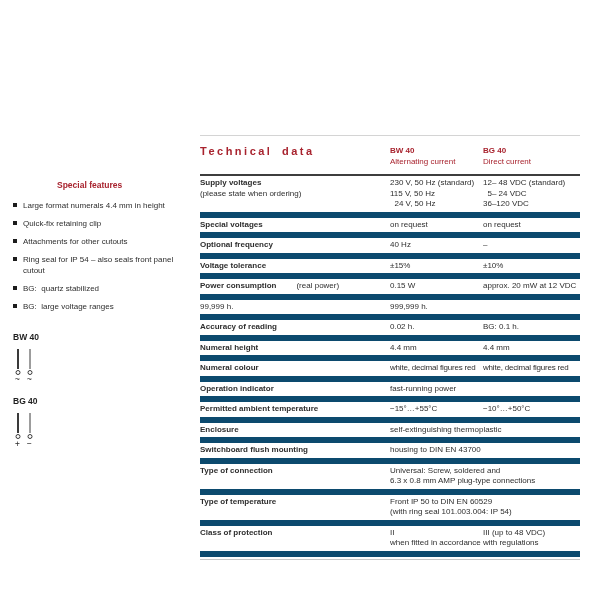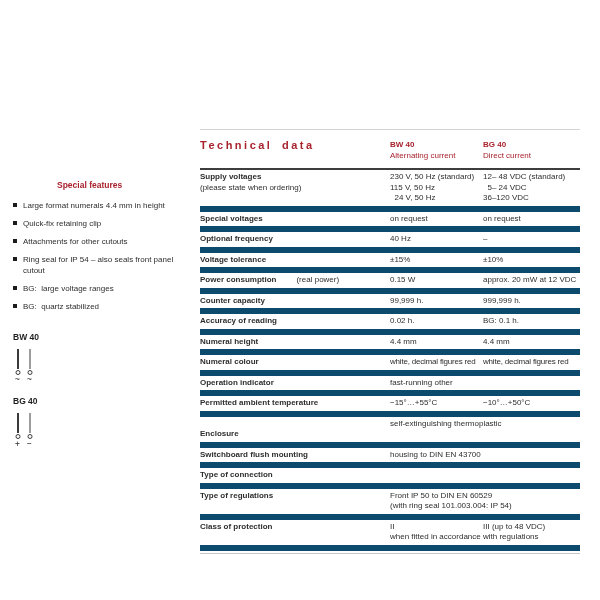--- a/index.html
+++ b/index.html
@@ -17,21 +17,21 @@
 
   .model-label { font-weight:bold; font-size:8.5px; color:#1f1f1f; }
   .model-bw { margin-top:20px; }
   .model-bg { margin-top:10px; }
   .schematic { display:block; margin-top:6px; }
   .schematic line, .schematic circle { stroke:#3a3a3a; }
   .schematic circle { fill:#ffffff; }
   .schematic text { font-size:8px; fill:#2a2a2a; font-family:"DejaVu Sans Mono", monospace; }
 
   
-  .main { position:absolute; left:200px; top:129px; width:380px; }
+  .main { position:absolute; left:200px; top:135px; width:380px; }
   .faint-rule { height:1px; background:#d4d4d4; }
   .head-grid { display:grid; grid-template-columns:190px 93px 97px; margin-top:9px; }
   .tech-title { color:#a8232e; font-weight:bold; font-size:11px;
                 letter-spacing:2.5px; word-spacing:4px; }
   .col-head { color:#a8232e; font-size:8px; line-height:11px; }
   .col-head .cname { font-weight:bold; display:block; }
   .thick-rule { height:2px; background:#3d3d3d; margin-top:7px; }
 
   .row { display:grid; grid-template-columns:190px 93px 97px;
          border-bottom:6px solid #0c4a6e; padding:2px 0 2px 0; }
@@ -66,25 +66,25 @@
       <li>
           <span class="bullet"></span>
           <span class="feat-txt">Attachments for other cutouts</span>
         </li>
       <li>
           <span class="bullet"></span>
           <span class="feat-txt">Ring seal for IP 54 – also seals front panel cutout</span>
         </li>
       <li>
           <span class="bullet"></span>
+          <span class="feat-txt">BG:  quartz stabilized</span>
+        </li>
+      <li>
+          <span class="bullet"></span>
           <span class="feat-txt">BG:  large voltage ranges</span>
-        </li>
-      <li>
-          <span class="bullet"></span>
-          <span class="feat-txt">BG:  quartz stabilized</span>
         </li>
     </ul>
 
     <div class="model-bw">
       <div class="model-label">BW 40</div>
       <svg class="schematic" width="30" height="38" viewBox="0 0 30 38">
         <line x1="5" y1="1" x2="5" y2="21" stroke-width="2"></line>
         <line x1="17" y1="1" x2="17" y2="21" stroke-width="1"></line>
         <circle cx="5" cy="24.5" r="2" stroke-width="1"></circle>
         <circle cx="17" cy="24.5" r="2" stroke-width="1"></circle>
@@ -155,21 +155,20 @@
 
     <div class="row">
       <div class="cell lblcell">
         <span class="lbl">Power consumption</span><span class="lnote inline">(real power)</span>
       </div>
       <div class="cell val">0.15 W</div>
       <div class="cell val">approx. 20 mW at 12 VDC</div>
     </div>
 
     <div class="row">
-      <div class="cell lblcell"><span class="lbl">Counter capacity</span></div>
       <div class="cell val">99,999 h.</div>
       <div class="cell val">999,999 h.</div>
     </div>
 
     <div class="row">
       <div class="cell lblcell"><span class="lbl">Accuracy of reading</span></div>
       <div class="cell val">0.02 h.</div>
       <div class="cell val">BG: 0.1 h.</div>
     </div>
 
@@ -180,45 +179,47 @@
     </div>
 
     <div class="row">
       <div class="cell lblcell"><span class="lbl">Numeral colour</span></div>
       <div class="cell val nowrap">white, decimal figures red</div>
       <div class="cell val nowrap">white, decimal figures red</div>
     </div>
 
     <div class="row">
       <div class="cell lblcell"><span class="lbl">Operation indicator</span></div>
-      <div class="cell val span2">fast-running other</div>
+      <div class="cell val span2">fast-running power</div>
     </div>
 
     <div class="row">
       <div class="cell lblcell"><span class="lbl">Permitted ambient temperature</span></div>
       <div class="cell val">−15°…+55°C</div>
       <div class="cell val">−10°…+50°C</div>
     </div>
 
     <div class="row">
+      <div class="cell lblcell"><span class="lbl">Enclosure</span></div>
       <div class="cell val span2">self-extinguishing thermoplastic</div>
-      <div class="cell lblcell"><span class="lbl">Enclosure</span></div>
     </div>
 
     <div class="row">
       <div class="cell lblcell"><span class="lbl">Switchboard flush mounting</span></div>
       <div class="cell val span2">housing to DIN EN 43700</div>
     </div>
 
     <div class="row">
       <div class="cell lblcell"><span class="lbl">Type of connection</span></div>
-    </div>
-
-    <div class="row">
-      <div class="cell lblcell"><span class="lbl">Type of regulations</span></div>
+      <div class="cell val span2">Universal: Screw, soldered and
+6.3 x 0.8 mm AMP plug-type connections</div>
+    </div>
+
+    <div class="row">
+      <div class="cell lblcell"><span class="lbl">Type of temperature</span></div>
       <div class="cell val span2">Front IP 50 to DIN EN 60529
 (with ring seal 101.003.004: IP 54)</div>
     </div>
 
     <div class="row">
       <div class="cell lblcell"><span class="lbl">Class of protection</span></div>
       <div class="cell val">II</div>
       <div class="cell val">III (up to 48 VDC)</div>
       <div class="row-note">when fitted in accordance with regulations</div>
     </div>

